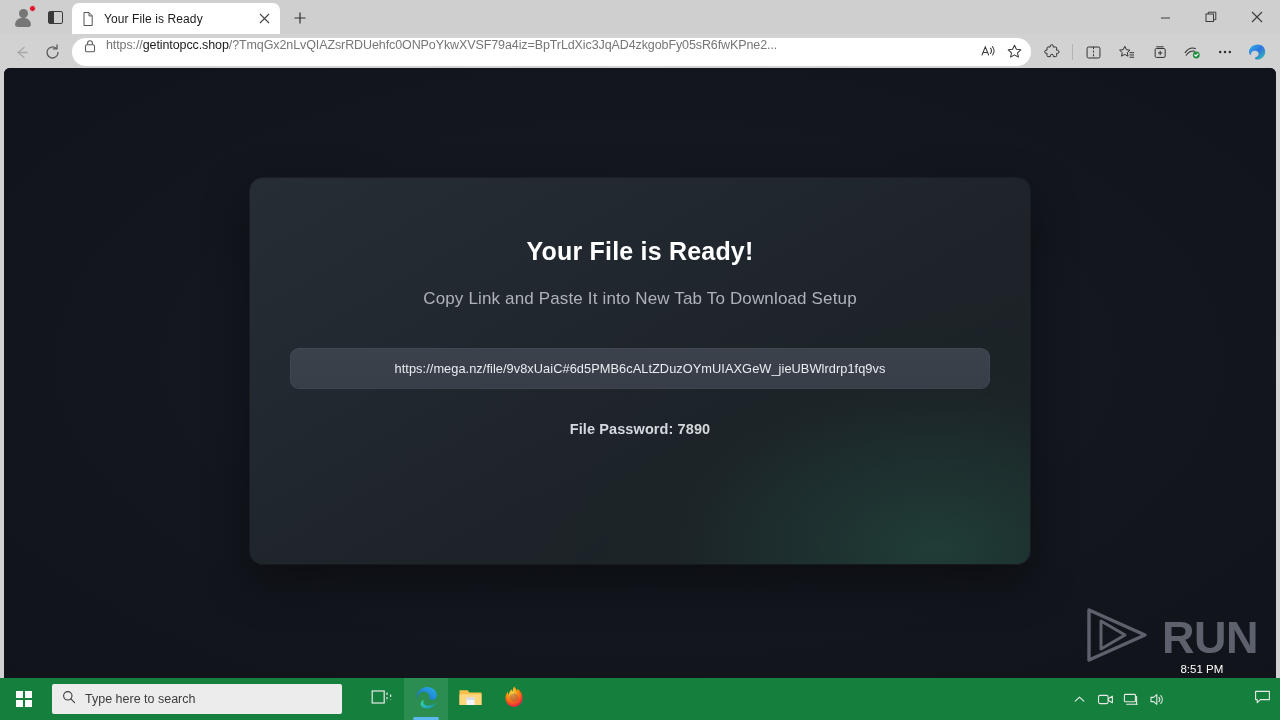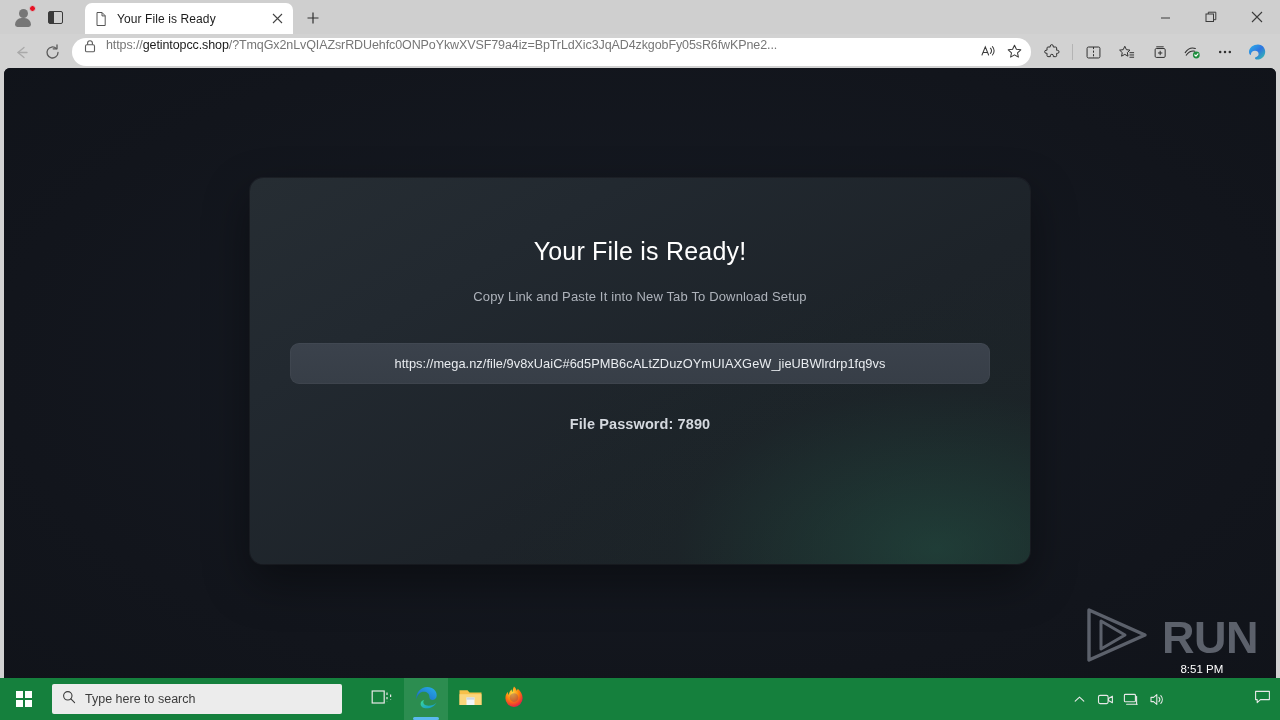--- a/index.html
+++ b/index.html
@@ -38,21 +38,21 @@
     margin-bottom:2px;
   }
   .sidebar-ico { width:15px; height:13px; border:1.4px solid #3a3a3a; border-radius:2px; position:relative; }
   .sidebar-ico::after {
     content:""; position:absolute; left:0; top:0; bottom:0; width:5px;
     background:#3a3a3a;
   }
 
   .tab {
     height:31px; width:208px; background:#ffffff; border-radius:7px 7px 0 0;
-    display:flex; align-items:center; padding:8px 8px; margin-left:15px;
+    display:flex; align-items:center; padding:8px 8px; margin-left:2px;
     position:relative;
   }
   .tab-favicon {
     width:16px; height:16px; flex:none; margin-right:8px; position:relative;
   }
   .tab-favicon svg { display:block; }
   .tab-title {
     flex:1; font-size:12px; color:#1b1b1b; white-space:nowrap;
     overflow:hidden; text-overflow:ellipsis; letter-spacing:0.1px;
   }
@@ -120,25 +120,25 @@
   .card {
     position:absolute; left:246px; top:110px; width:780px; height:386px;
     border-radius:13px;
     background:
       radial-gradient(620px 380px at 88% 96%, rgba(36,84,70,0.55) 0%, rgba(27,46,44,0.16) 42%, rgba(0,0,0,0) 72%),
       linear-gradient(150deg, #262d33 0%, #222930 26%, #1d2329 60%, #1a2024 100%);
     box-shadow:0 0 0 1px rgba(255,255,255,0.045), 0 18px 46px rgba(0,0,0,0.42);
     display:flex; flex-direction:column; align-items:center;
   }
   .card-title {
-    margin-top:59px; font-size:25px; font-weight:normal; color:#ffffff;
+    margin-top:59px; font-size:25px; font-weight:bold; color:#ffffff;
     letter-spacing:0.2px;
   }
   .card-sub {
-    margin-top:23px; font-size:13px; color:#aeb3bb; letter-spacing:0.15px;
+    margin-top:23px; font-size:17px; color:#aeb3bb; letter-spacing:0.15px;
     font-weight:400;
   }
   .link-box {
     margin-top:39px; width:700px; height:41px; border-radius:9px;
     background:linear-gradient(180deg,#3b424c 0%,#373e47 100%);
     display:flex; align-items:center; padding:0 24px;
     box-shadow:inset 0 0 0 1px rgba(255,255,255,0.035);
     justify-content:center;
   }
   .link-text {

